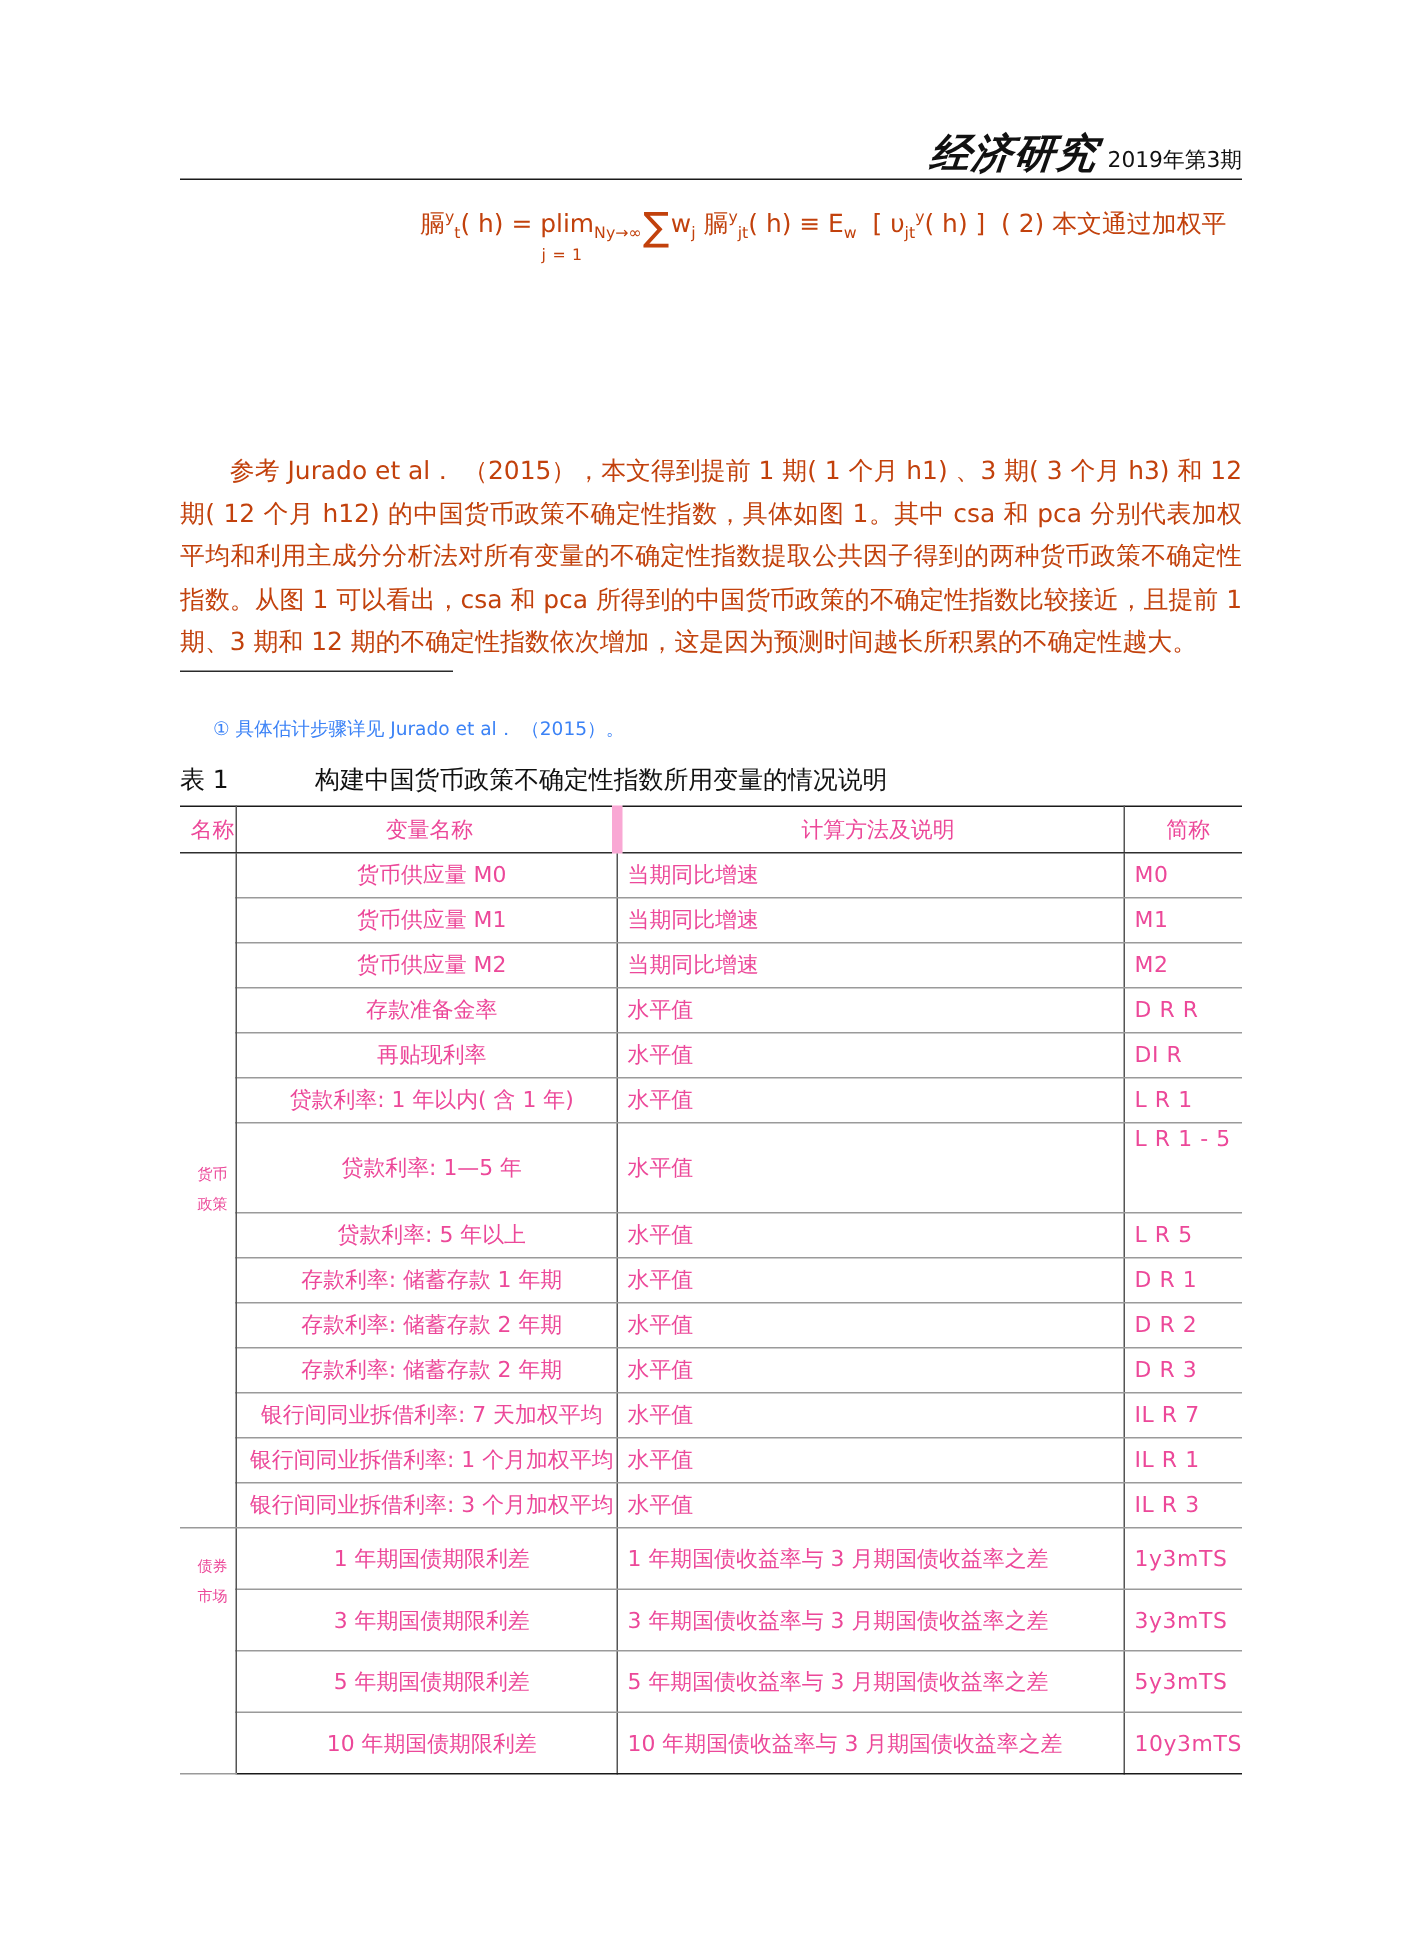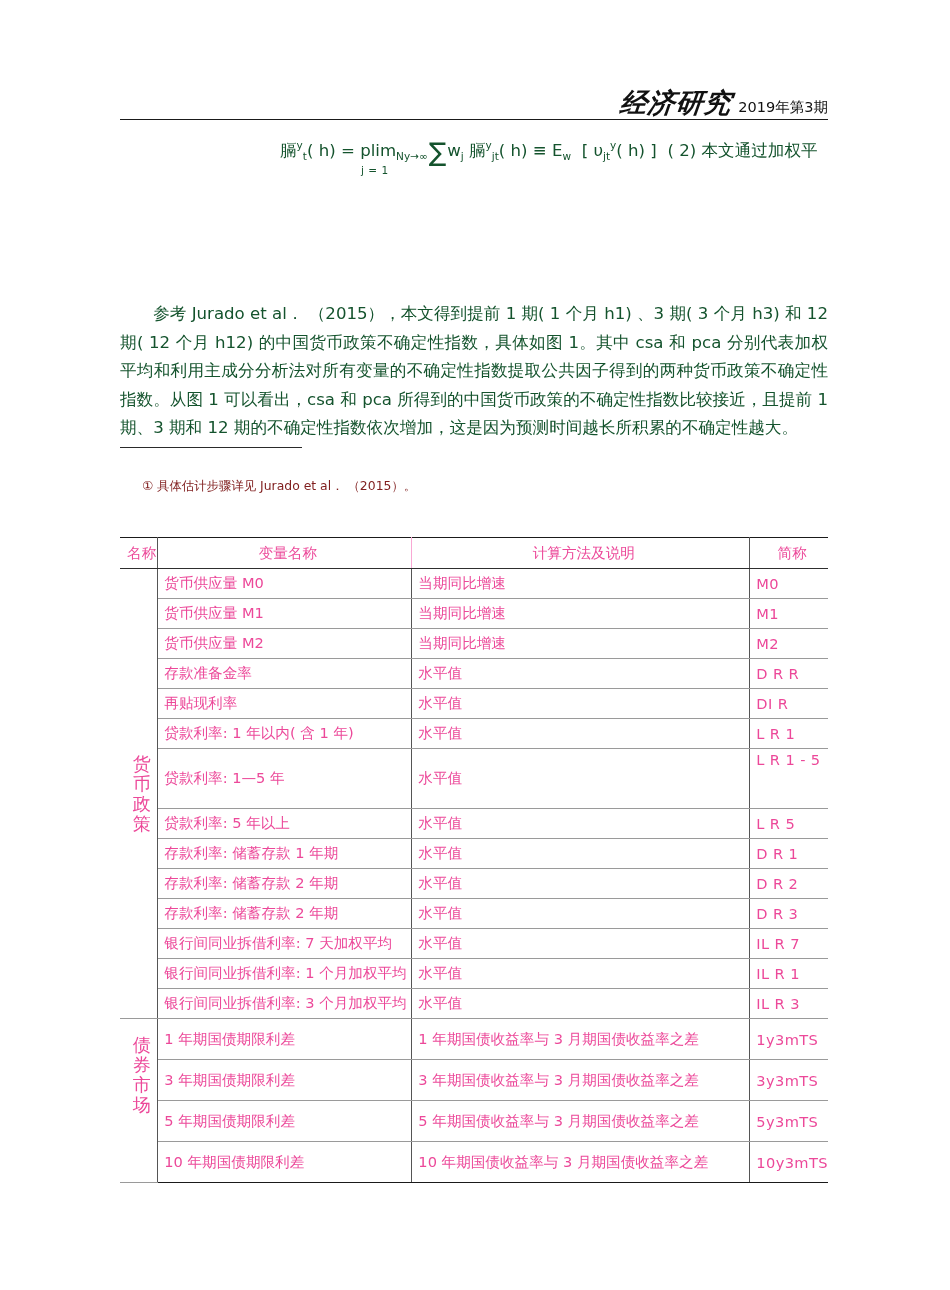--- a/index.html
+++ b/index.html
@@ -53,21 +53,21 @@
 
   
   .body-block {
     position: absolute;
     left: 120px;
     width: 708px;
     font-size: 16.6px;
     line-height: 28.5px;
     text-align: justify;
     text-justify: inter-character;
-    color: #14532d;
+    color: #c2410c;
   }
   #para-formula { top: 131px; }
   #para-two { top: 300px; }
   .indent2 { text-indent: 2em; }
 
   
   .formula-line {
     text-align: left;
     padding-left: 160px;
     position: relative;
@@ -99,21 +99,21 @@
     width: 182px;
     border-top: 1.3px solid #2a2a2a;
   }
   .footnote {
     position: absolute;
     left: 142px;
     top: 477px;
     width: 690px;
     font-size: 12.4px;
     line-height: 18px;
-    color: #7f1d1d;
+    color: #3b82f6;
   }
 
   
   .tbl-caption {
     position: absolute;
     left: 120px;
     top: 505px;
     width: 708px;
     height: 30px;
     font-size: 16.6px;
@@ -148,34 +148,34 @@
     box-sizing: border-box;
   }
   thead th {
     height: 31px;
     text-align: center;
     border-top: 1.8px solid #1a1a1a;
     border-bottom: 1.4px solid #2e2e2e;
     padding: 0;
   }
   thead th.h-name  { border-right: 1px solid #555; }
-  thead th.h-var   { border-right: 1px solid #f9a8d4; }
+  thead th.h-var   { border-right: 7px solid #f9a8d4; }
   thead th.h-calc  { border-right: 1px solid #555; }
 
   td.grp {
     text-align: center;
     border-right: 1px solid #555;
-    font-size: 18px;
+    font-size: 10px;
     line-height: 20px;
     padding: 0;
     vertical-align: middle;
   }
   td.varname {
     border-right: 1px solid #555;
-    text-align: left;
+    text-align: center;
   }
   td.calc {
     border-right: 1px solid #555;
     text-align: left;
     margin-left: 32px;
   }
   td.abbr {
     text-align: left;
     padding: 0;
     letter-spacing: 0.4px;
@@ -201,20 +201,23 @@
       <span class="fsym">膈</span><span class="sup">y</span><span class="sub">t</span><span>( h) = plim</span><span class="sub">Ny→∞</span><span class="bigsum">∑</span><span>w</span><span class="sub">j</span>&nbsp;<span>膈</span><span class="sup">y</span><span class="sub">jt</span><span>( h) ≡ E</span><span class="sub">w</span>&nbsp;&nbsp;<span>[ </span><span>υ</span><span class="sub">jt</span><span class="sup">y</span><span>( h) ]</span>&nbsp;&nbsp;<span>( 2)</span>&nbsp;<span>本文通过加权平</span>
       <span class="sum-lower">j = 1</span>
     </div>
   </div>
 
   <div class="body-block indent2" id="para-two">参考 Jurado et al． （2015），本文得到提前 1 期( 1 个月 h1) 、3 期( 3 个月 h3) 和 12 期( 12 个月 h12) 的中国货币政策不确定性指数，具体如图 1。其中 csa 和 pca 分别代表加权平均和利用主成分分析法对所有变量的不确定性指数提取公共因子得到的两种货币政策不确定性指数。从图 1 可以看出，csa 和 pca 所得到的中国货币政策的不确定性指数比较接近，且提前 1 期、3 期和 12 期的不确定性指数依次增加，这是因为预测时间越长所积累的不确定性越大。</div>
 
   <div class="fn-rule"></div>
   <div class="footnote">① 具体估计步骤详见 Jurado et al． （2015）。</div>
 
+  <div class="tbl-caption">
+    <span class="cap-no">表 1</span><span class="cap-title">构建中国货币政策不确定性指数所用变量的情况说明</span>
+  </div>
 
   <div class="tbl-wrap">
     <table class="vartable">
       <colgroup>
         <col class="c1">
           <col class="c2">
           <col class="c3">
           <col class="c4">
       </colgroup>
       <thead>

